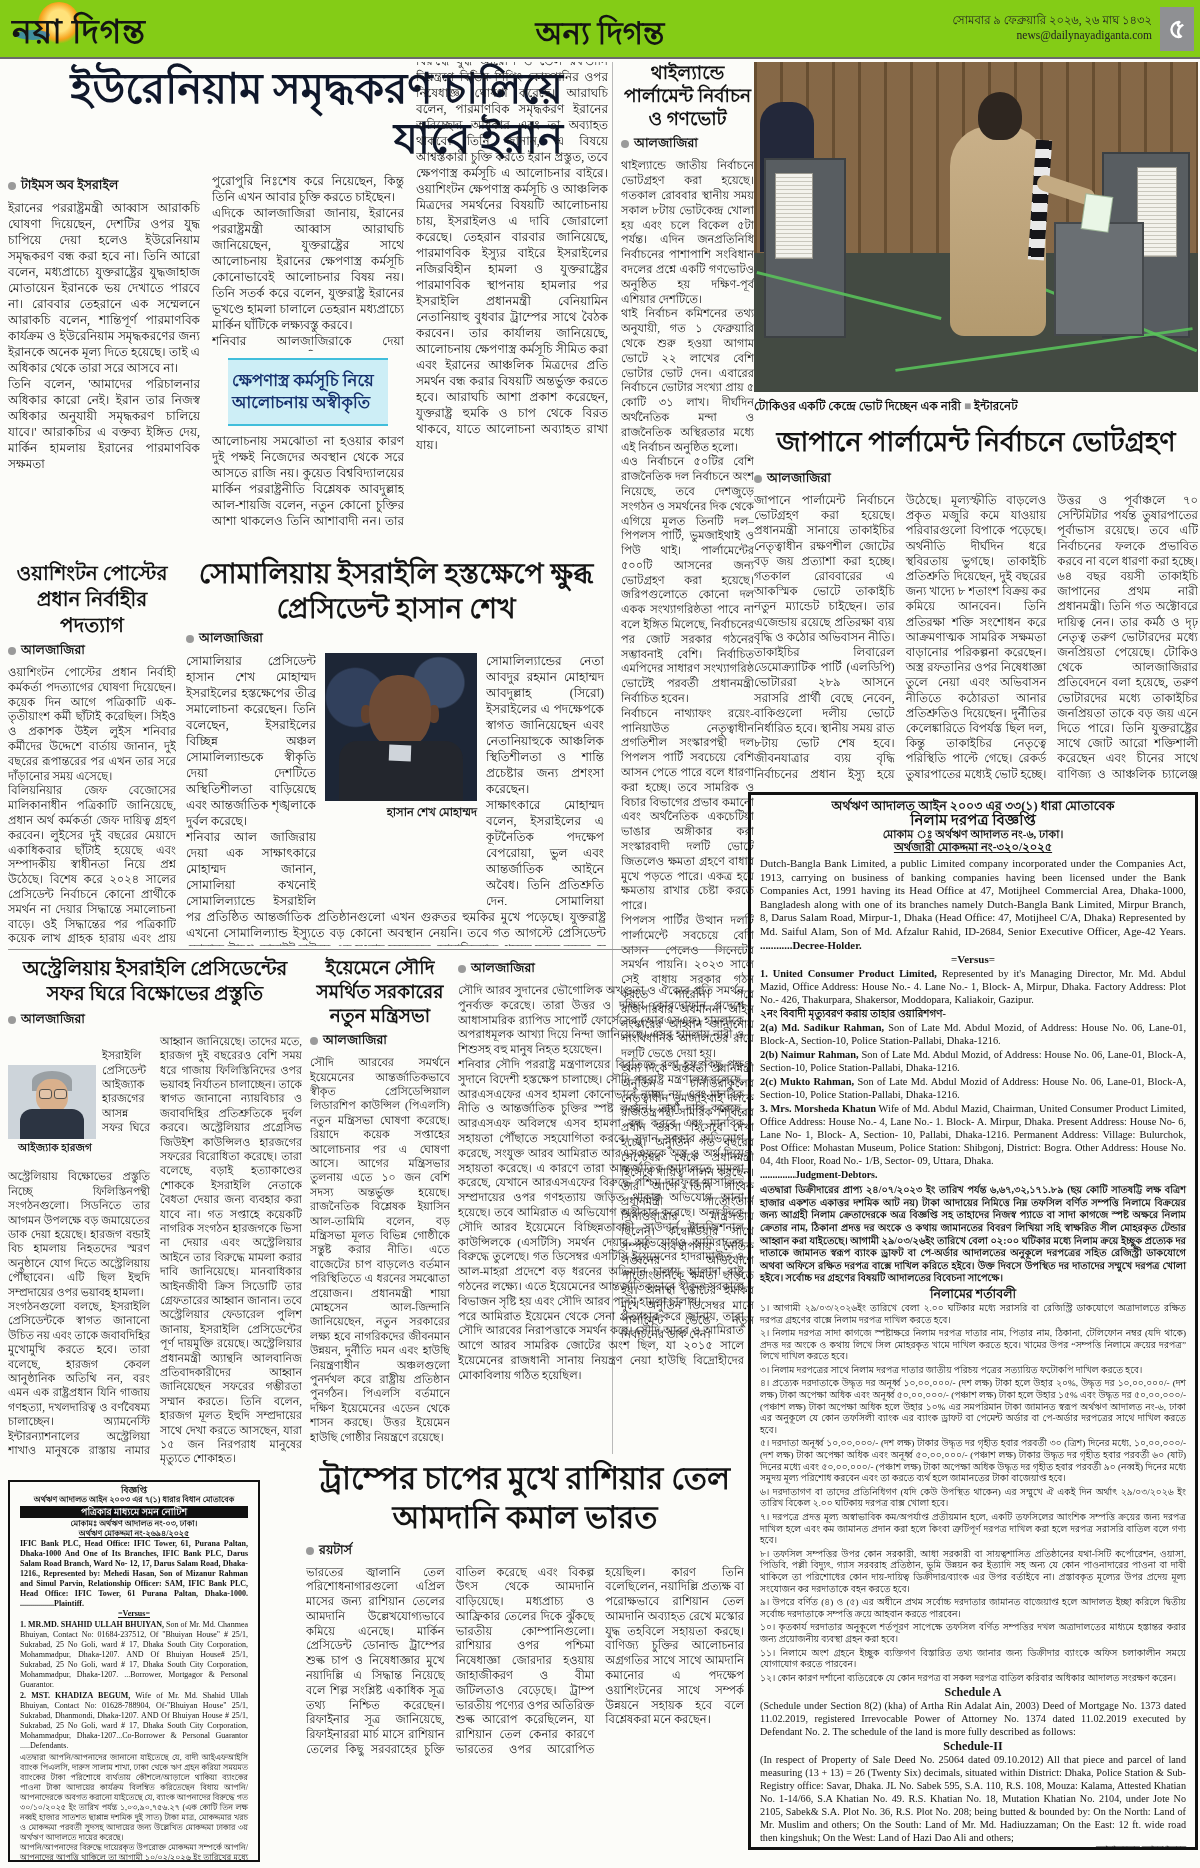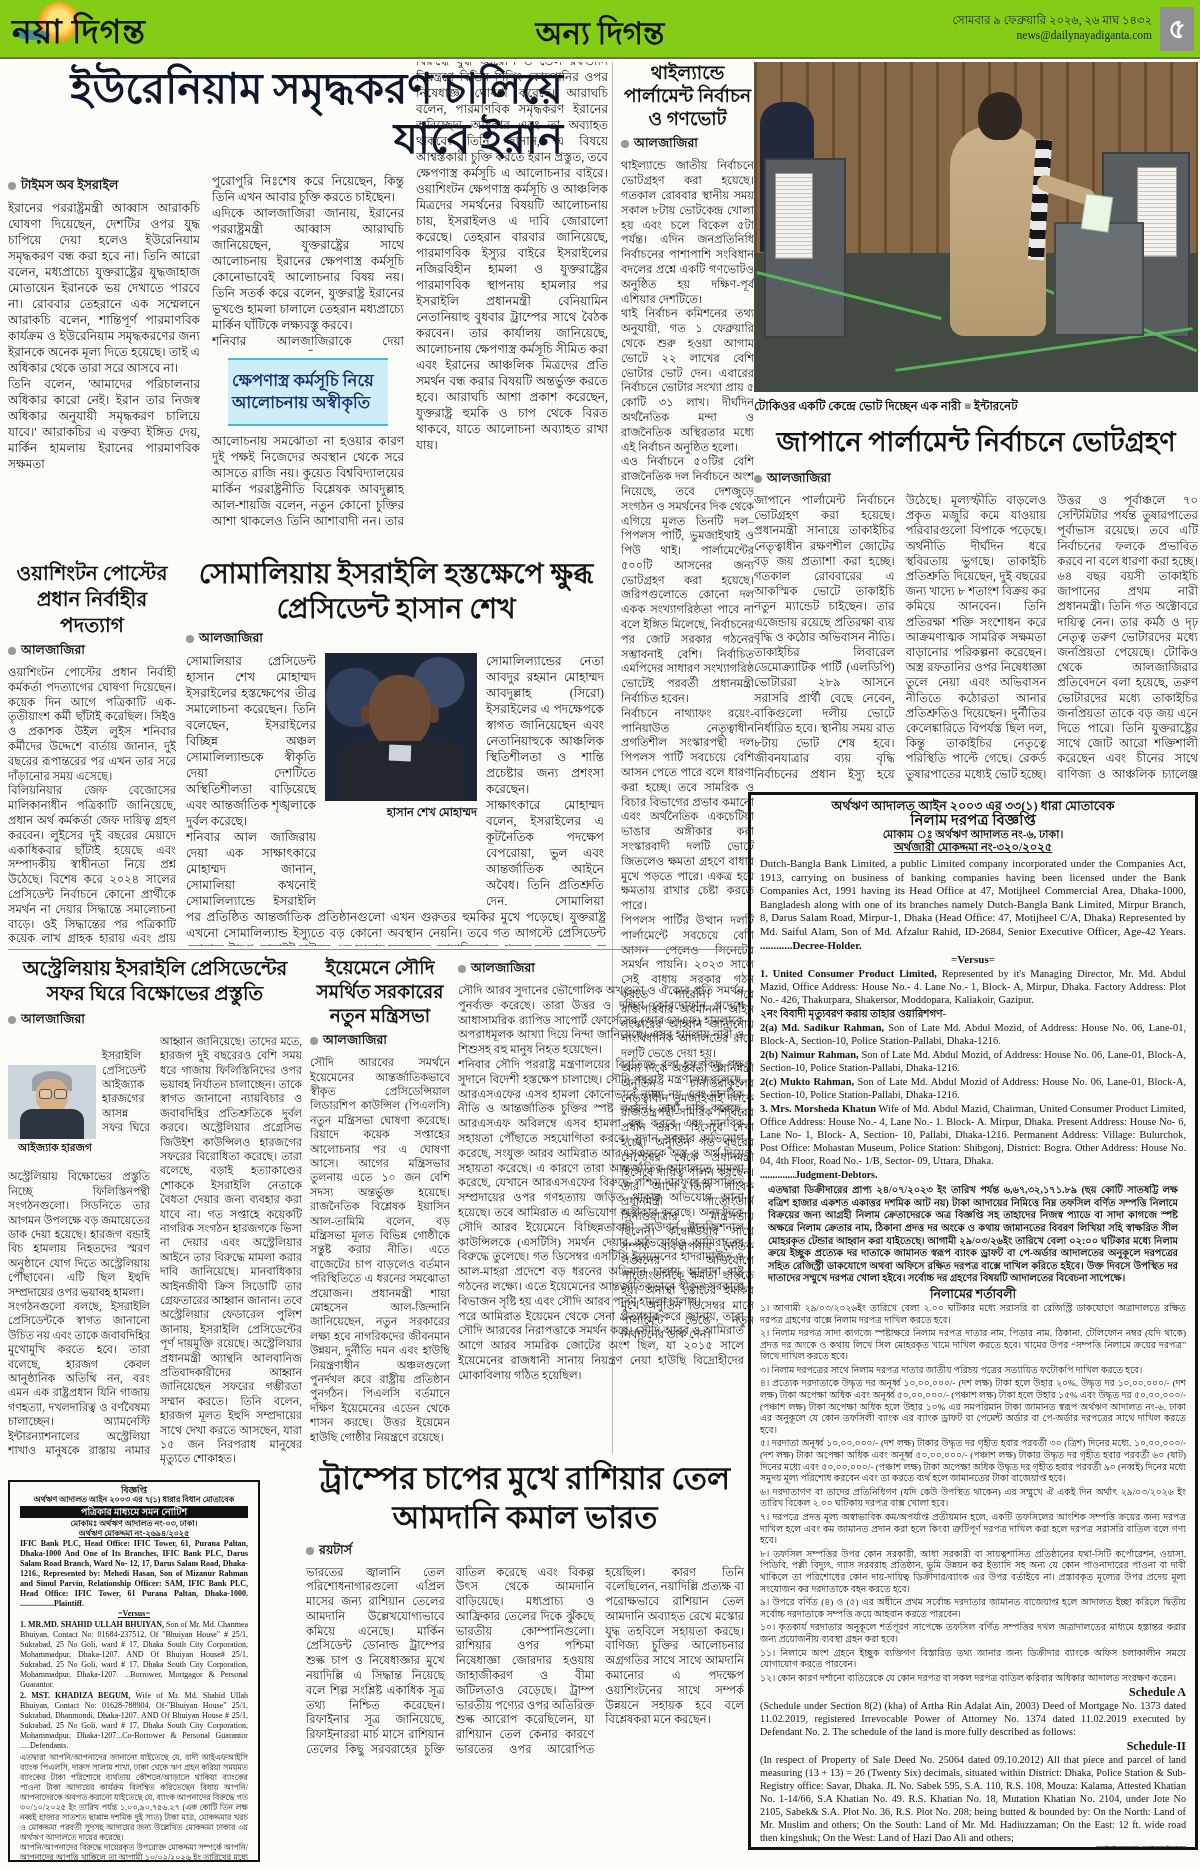--- a/index.html
+++ b/index.html
@@ -122,24 +122,24 @@
            box-sizing:border-box;overflow:hidden;font-size:10px;line-height:13px}
   #auction .c{text-align:center}
   #auction .law{font-weight:bold;font-size:12.5px}
   #auction .ttl{font-weight:bold;font-size:15px;margin:1px 0}
   #auction .venue{font-size:11px;font-weight:bold}
   #auction .case{font-size:11.5px;font-weight:bold;text-decoration:underline;margin-bottom:3px}
   #auction .eng{font-size:10.8px;line-height:13.6px;text-align:justify}
   #auction .vs{font-weight:bold;text-align:center;font-size:11px;margin:1px 0}
   #auction .party{font-size:10.4px;line-height:13px;text-align:justify;margin-bottom:1px}
   #auction .lbl-r{text-align:left;font-weight:bold}
-  #auction .bn{font-size:9.8px;line-height:12.6px;text-align:justify;font-weight:bold;margin:3px 8px}
+  #auction .bn{font-size:9.8px;line-height:12.6px;text-align:justify;font-weight:bold;margin:3px 0}
   #auction .terms-title{text-align:center;font-weight:bold;font-size:12.5px;margin:2px 0}
   #auction .term{font-size:9.2px;line-height:11.6px;text-align:justify;margin-bottom:2px}
-  #auction .sch-t{text-align:right;font-weight:bold;font-family:"Liberation Serif",serif;font-size:12px;margin-top:2px}
+  #auction .sch-t{text-align:center;font-weight:bold;font-family:"Liberation Serif",serif;font-size:12px;margin-top:2px}
   #auction .sch{font-size:10.2px;line-height:13px;text-align:justify}
   #auction .sign{text-align:right;font-weight:bold;font-size:9.8px;line-height:12.5px}
   b.lead{font-weight:bold}
 </style>
 </head>
 <body>
 
 <div id="page">
 
   <div id="header" class="abs">

